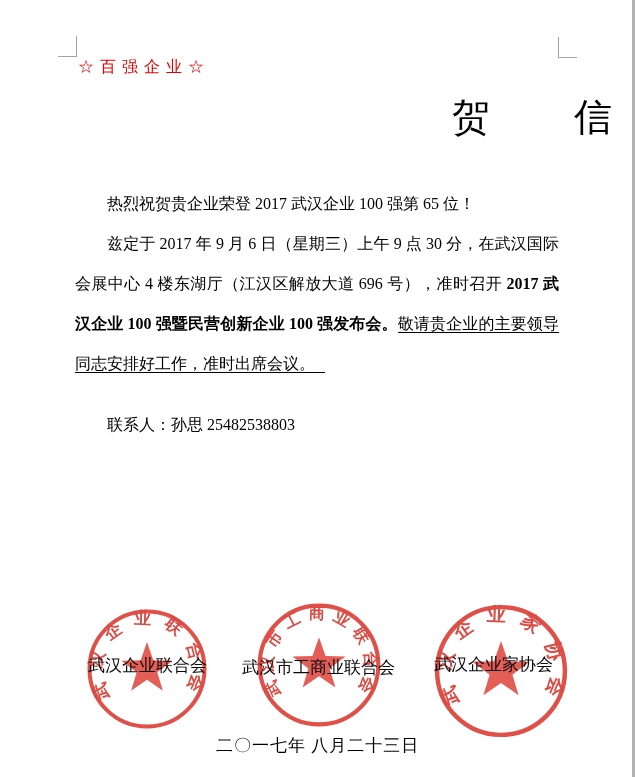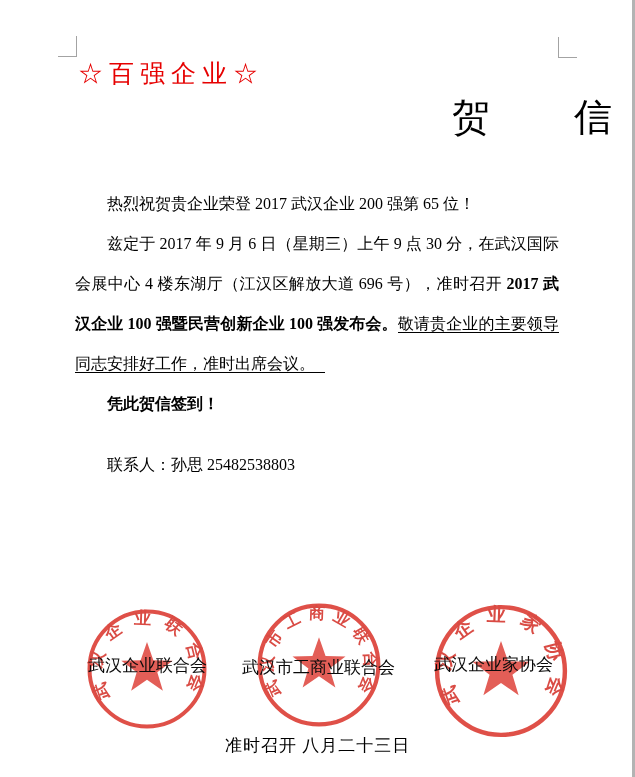--- a/index.html
+++ b/index.html
@@ -8,21 +8,21 @@
     font-family:"Liberation Serif","DejaVu Serif",serif; color:#000;
     overflow:hidden;
   }
   .edge-strip { position:absolute; right:0; top:0; width:3px; height:777px; background:#b3b3b3; }
   .crop { position:absolute; width:18px; height:20px; }
   .crop-tl { left:58px; top:36px; border-right:1px solid #a3a3a3; border-bottom:1px solid #a3a3a3; }
   .crop-tr { left:558px; top:37px; border-left:1px solid #a3a3a3; border-bottom:1px solid #a3a3a3; }
 
   .badge {
     position:absolute; left:78px; top:57px;
-    font-size:25px; letter-spacing:6px; color:#e60000; white-space:nowrap;
+    font-size:16px; letter-spacing:6px; color:#e60000; white-space:nowrap;
   }
   .title {
     position:absolute; left:0; top:92px; width:635px; text-align:right;
     font-size:38px; letter-spacing:23px; text-indent:23px; white-space:nowrap;
   }
 
   .body-text {
     position:absolute; left:75px; top:184px; width:484px;
     font-size:16px; line-height:40px; text-align:justify; text-justify:inter-ideograph;
   }
@@ -55,23 +55,22 @@
 <div class="page">
 
   <div class="edge-strip"></div>
   <div class="crop crop-tl"></div>
   <div class="crop crop-tr"></div>
 
   <div class="badge">☆百强企业☆</div>
   <div class="title">贺　信</div>
 
   <div class="body-text">
-    <p class="indent">热烈祝贺贵企业荣登 2017 武汉企业 200 强第 65 位！</p>
+    <p class="indent">热烈祝贺贵企业荣登 2017 武汉企业 100 强第 65 位！</p>
     <p class="indent"><span>兹定于 2017 年 9 月 6 日（星期三）上午 9 点 30 分，在武汉国际会展中心 4 楼东湖厅（江汉区解放大道 696 号），准时召开 </span><span class="bold">2017 武汉企业 100 强暨民营创新企业 100 强发布会。</span><span class="uline">敬请贵企业的主要领导同志安排好工作，准时出席会议。</span></p>
-    <p class="indent bold">凭此贺信签到！</p>
     <p class="indent contact-p">联系人：孙思 25482538803</p>
   </div>
 
   <svg class="seal seal1" viewBox="0 0 126 126">
     <circle cx="63" cy="63" r="57.5" fill="none" stroke="#de473f" stroke-width="4"></circle>
     <polygon fill="#de473f" opacity="0.92" points="63,36 69.35,54.26 88.68,54.66 73.27,66.34 78.88,84.84 63,73.8 47.12,84.84 52.73,66.34 37.32,54.66 56.65,54.26"></polygon>
     <path id="sealArc1" d="M 28.5 92 A 45 45 0 1 1 97.5 92" fill="none"></path>
     <text><textPath href="#sealArc1" startOffset="2">武汉企业联合会</textPath></text>
   </svg>
 
@@ -86,15 +85,15 @@
     <circle cx="63" cy="63" r="57.5" fill="none" stroke="#de473f" stroke-width="4"></circle>
     <polygon fill="#de473f" opacity="0.92" points="63,36 69.35,54.26 88.68,54.66 73.27,66.34 78.88,84.84 63,73.8 47.12,84.84 52.73,66.34 37.32,54.66 56.65,54.26"></polygon>
     <path id="sealArc3" d="M 28.5 92 A 45 45 0 1 1 97.5 92" fill="none"></path>
     <text><textPath href="#sealArc3" startOffset="2">武汉企业家协会</textPath></text>
   </svg>
 
   <div class="overlay-name name1">武汉企业联合会</div>
   <div class="overlay-name name2">武汉市工商业联合会</div>
   <div class="overlay-name name3">武汉企业家协会</div>
 
-  <div class="date-line">准时召开 八月二十三日</div>
+  <div class="date-line">二〇一七年 八月二十三日</div>
 
 </div>
 
 </body></html>

